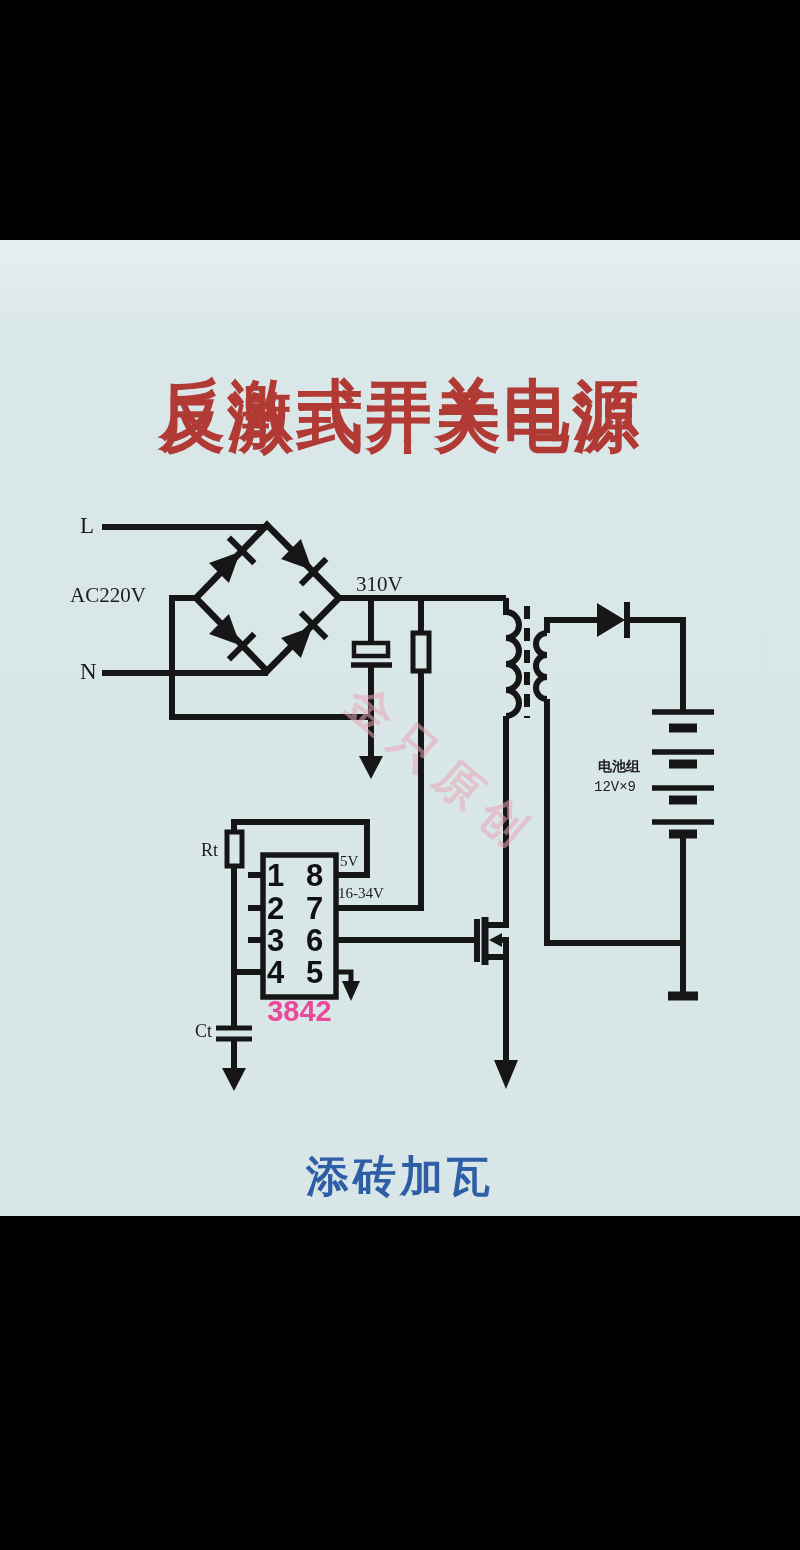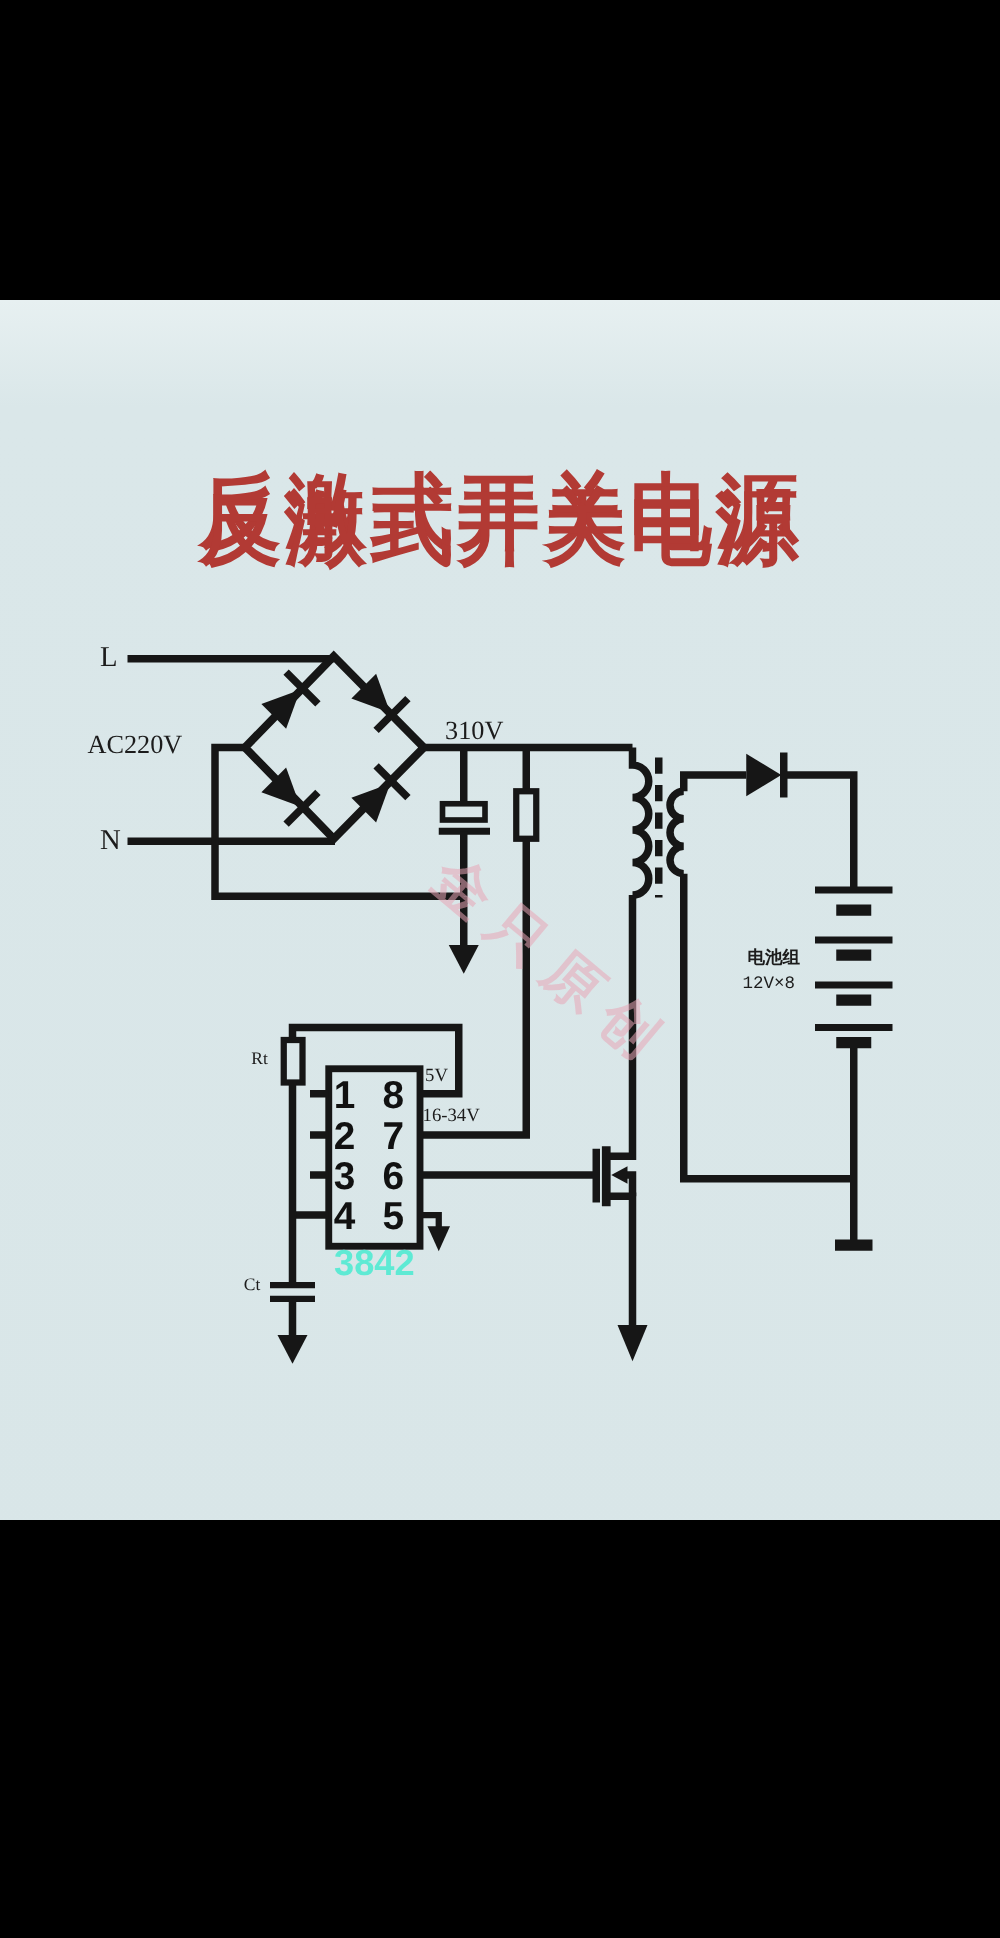--- a/index.html
+++ b/index.html
@@ -15,22 +15,22 @@
   .title{position:absolute;left:0;top:378px;width:800px;text-align:center;
          font-size:66px;font-weight:700;color:#b23a34;letter-spacing:3px;}
   .footer{position:absolute;left:0;top:1148px;width:800px;text-align:center;
           font-size:43px;font-weight:700;color:#2e5ea6;letter-spacing:4px;}
   .watermark{position:absolute;left:372px;top:672px;font-size:46px;font-weight:700;
              color:rgba(231,166,183,0.55);letter-spacing:12px;transform:rotate(40deg);
              transform-origin:0 0;}
   .pin{position:absolute;font-family:"Liberation Sans", sans-serif;font-weight:900;
        font-size:31px;color:#111;}
   .icpart{position:absolute;left:263px;top:995px;width:73px;text-align:center;
-          font-family:"Liberation Sans", sans-serif;font-weight:900;font-size:29px;color:#5eead4;}
-  .s21{font-size:21px;} .s23{font-size:23px;} .s19{font-size:15px;} .s18{font-size:14px;}
+          font-family:"Liberation Sans", sans-serif;font-weight:900;font-size:29px;color:#ec4899;}
+  .s21{font-size:21px;} .s23{font-size:23px;} .s19{font-size:15px;} .s18{font-size:18px;}
   .batt{font-size:14px;font-weight:700;font-family:Liberation Mono, monospace;}
 </style>
 </head>
 <body>
 
 <div class="stage">
   <div class="bar top"></div>
 
   <div class="content">
     <div class="title lbl" style="top:138px;">反激式开关电源</div>
@@ -145,29 +145,30 @@
 
   <div class="lbl s23" style="left:80px;top:514px;">L</div>
   <div class="lbl s23" style="left:80px;top:660px;">N</div>
   <div class="lbl s21" style="left:70px;top:585px;">AC220V</div>
   <div class="lbl s21" style="left:356px;top:574px;">310V</div>
   <div class="lbl s19" style="left:340px;top:854px;">5V</div>
   <div class="lbl s19" style="left:338px;top:886px;">16-34V</div>
   <div class="lbl s18" style="left:201px;top:841px;">Rt</div>
   <div class="lbl s18" style="left:195px;top:1022px;">Ct</div>
   <div class="lbl batt" style="left:598px;top:760px;">电池组</div>
-  <div class="lbl batt" style="left:594px;top:780px;font-weight:400;">12V×8</div>
+  <div class="lbl batt" style="left:594px;top:780px;font-weight:400;">12V×9</div>
 
   <div class="icpart">3842</div>
   <div class="pin" style="left:267px;top:858px;">1</div>
   <div class="pin" style="left:267px;top:891px;">2</div>
   <div class="pin" style="left:267px;top:923px;">3</div>
   <div class="pin" style="left:267px;top:955px;">4</div>
   <div class="pin" style="left:306px;top:858px;">8</div>
   <div class="pin" style="left:306px;top:891px;">7</div>
   <div class="pin" style="left:306px;top:923px;">6</div>
   <div class="pin" style="left:306px;top:955px;">5</div>
 
   <div class="watermark">金只原创</div>
   <div class="title">反激式开关电源</div>
+  <div class="footer">添砖加瓦</div>
 
   <div class="bar bottom"></div>
 </div>
 
 </body></html>

